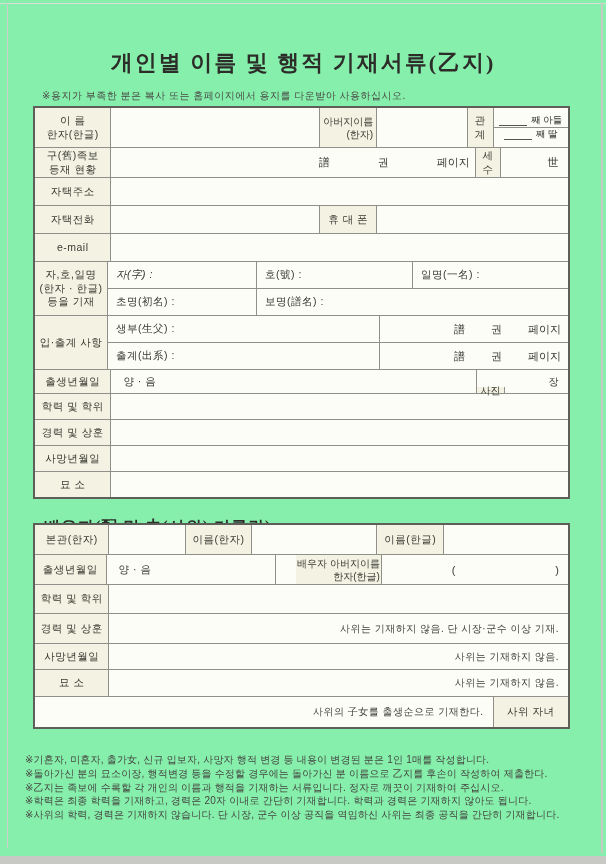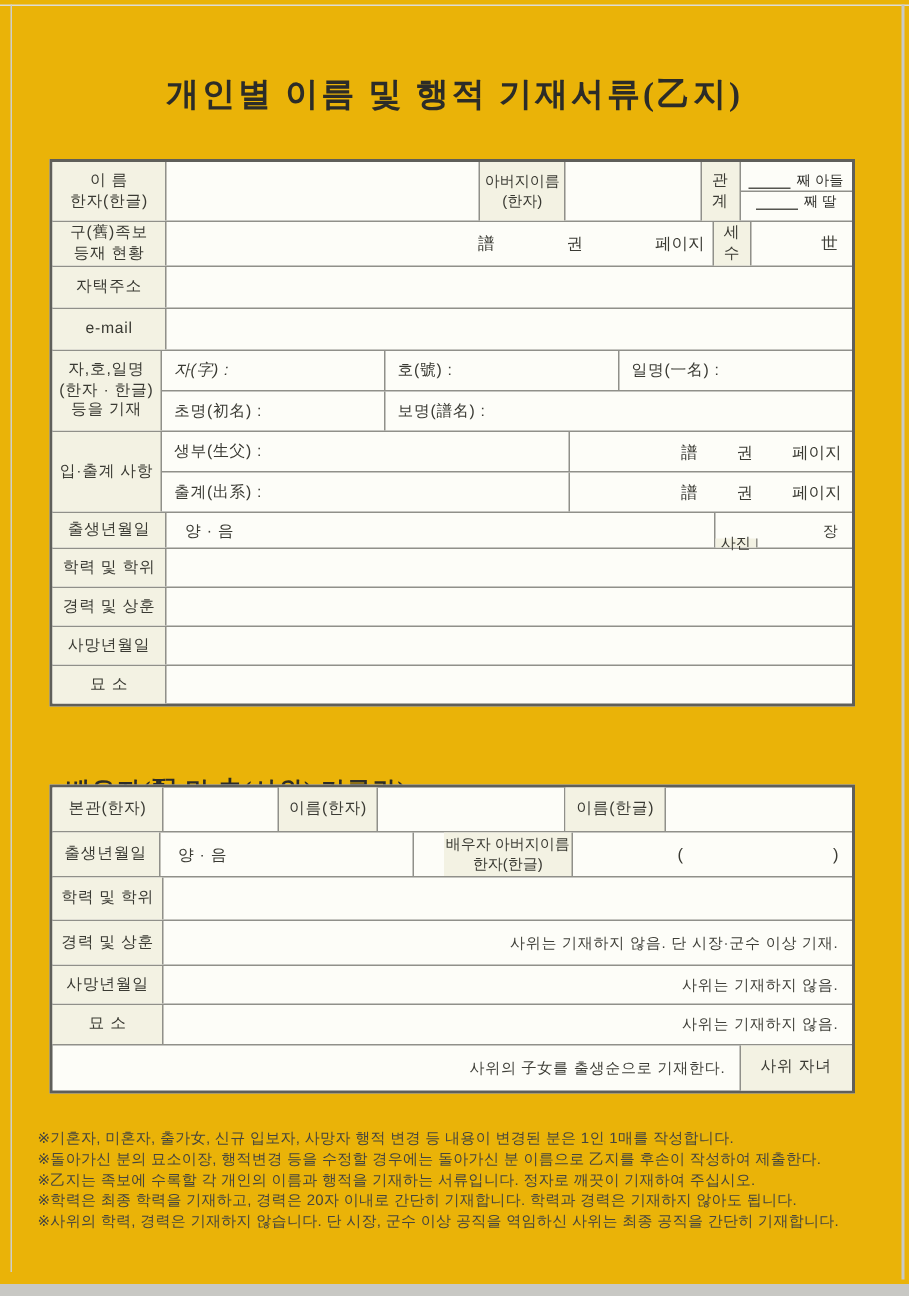--- a/index.html
+++ b/index.html
@@ -1,19 +1,19 @@
 <!DOCTYPE html>
 <html><head>
 <meta charset="utf-8">
 <style>
   html,body{margin:0;padding:0;}
   body{width:606px;height:864px;background:#ffffff;}
   .page{
     position:relative;width:606px;height:864px;overflow:hidden;
-    background:#eab308;color:#33332f;
+    background:#86efac;color:#33332f;
     font-family:"Liberation Sans","DejaVu Sans",sans-serif;
   }
   
   .edge-top{position:absolute;left:0;top:3px;width:606px;height:1px;background:#dcdcd8;}
   .edge-left{position:absolute;left:7px;top:3px;width:1px;height:845px;background:#cfcfca;}
   .edge-right{position:absolute;left:601px;top:3px;width:2px;height:850px;background:#c9c9c5;}
   .edge-bottom{position:absolute;left:0;top:856px;width:606px;height:8px;background:#c8c8c4;}
 
   .title{
     position:absolute;left:0;top:48px;width:606px;text-align:center;
@@ -24,21 +24,21 @@
 
   .tbl{position:absolute;left:33px;width:537px;border:2px solid #5f5f5a;background:#fdfdf8;box-sizing:border-box;}
   .row{display:flex;flex-direction:row;border-bottom:1px solid #90908a;box-sizing:border-box;}
   .row:last-child{border-bottom:none;}
   .cell{border-right:1px solid #90908a;box-sizing:border-box;display:flex;align-items:center;position:relative;}
   .cell:last-child{border-right:none;}
   .lbl{
     background:#f3f2e3;justify-content:center;text-align:center;
     font-size:10.5px;line-height:1.3;white-space:pre-line;color:#3a3a33;letter-spacing:0.5px;
   }
-  .lbl.small{font-size:10px;letter-spacing:0;}
+  .lbl.small{font-size:10px;letter-spacing:0;text-align:right;}
   .inp{background:transparent;}
   .fieldtext{font-size:10.5px;padding-left:8px;letter-spacing:0.5px;color:#3a3a33;}
   .right-note{justify-content:flex-end;font-size:10px;padding-right:9px;letter-spacing:0.5px;color:#3f3f38;}
   .bo-group{justify-content:flex-end;font-size:11px;color:#3a3a33;}
   .stack{display:flex;flex-direction:column;flex:1;}
   .stack .srow{display:flex;flex-direction:row;border-bottom:1px solid #90908a;box-sizing:border-box;flex:1;}
   .stack .srow:last-child{border-bottom:none;}
   .blank-line{display:inline-block;width:28px;height:1px;border-bottom:1px solid #55554f;margin-right:4px;margin-top:8px;}
   .rel-item{font-size:9.5px;display:flex;align-items:center;justify-content:center;flex:1;}
   .sec2-title{
@@ -55,20 +55,21 @@
 <body>
 
 <div class="page">
 
   <div class="edge-top"></div>
   <div class="edge-left"></div>
   <div class="edge-right"></div>
   <div class="edge-bottom"></div>
 
   <div class="title">개인별 이름 및 행적 기재서류(乙지)</div>
+  <div class="usage-note">※용지가 부족한 분은 복사 또는 홈페이지에서 용지를 다운받아 사용하십시오.</div>
 
   <div class="tbl" style="top:106px;">
 
     <div class="row" style="height:40px;">
       <div class="cell lbl" style="width:77px;">이 름
 한자(한글)</div>
       <div class="cell inp" style="width:210px;"></div>
       <div class="cell lbl small" style="width:58px;">아버지이름
 (한자)</div>
       <div class="cell inp" style="width:91px;"></div>
@@ -101,20 +102,26 @@
       <div class="cell inp right-note" style="width:67px;font-size:11px;">
         <span>世</span>
       </div>
     </div>
 
     <div class="row" style="height:28px;">
       <div class="cell lbl" style="width:77px;">자택주소</div>
       <div class="cell inp" style="width:460px;"></div>
     </div>
 
+    <div class="row" style="height:28px;">
+      <div class="cell lbl" style="width:77px;">자택전화</div>
+      <div class="cell inp" style="width:210px;"></div>
+      <div class="cell lbl" style="width:58px;">휴 대 폰</div>
+      <div class="cell inp" style="width:192px;"></div>
+    </div>
 
     <div class="row" style="height:28px;">
       <div class="cell lbl" style="width:77px;">e-mail</div>
       <div class="cell inp" style="width:460px;"></div>
     </div>
 
     <div class="row" style="height:54px;">
       <div class="cell lbl" style="width:77px;">자,호,일명
 (한자 · 한글)
 등을 기재</div>

